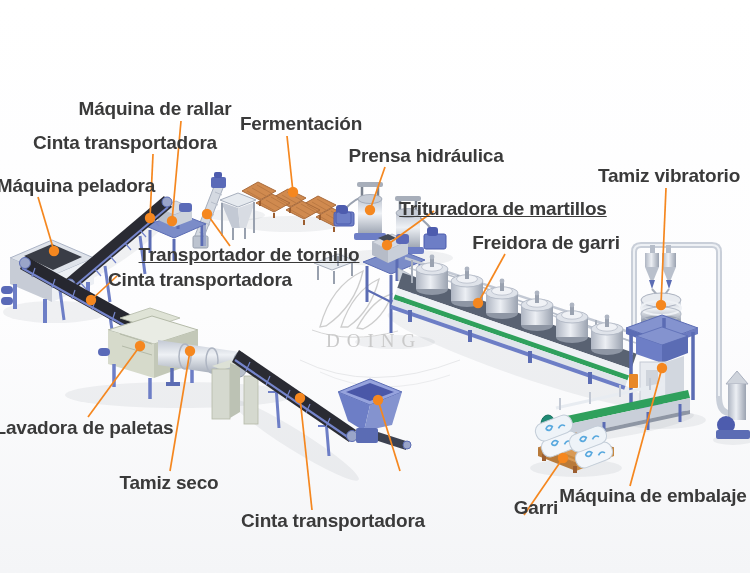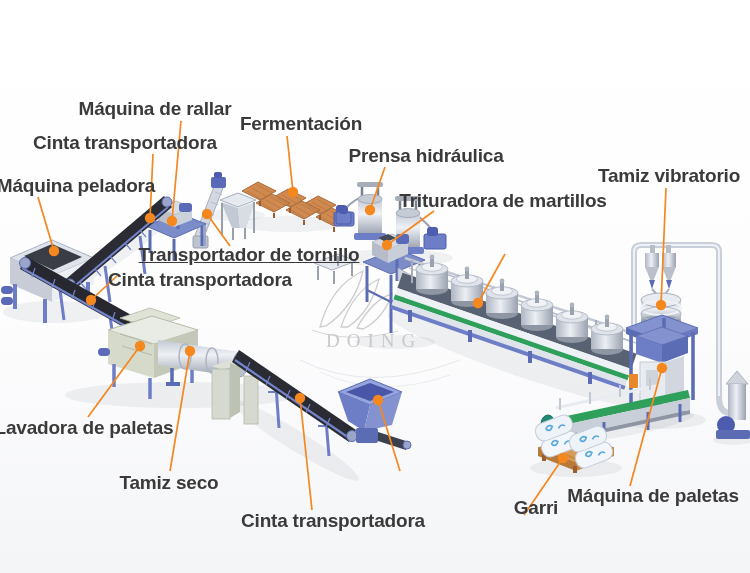--- a/index.html
+++ b/index.html
@@ -415,22 +415,23 @@
     </svg>
 
 <div id="labels">
       <div class="mlabel" style="left: 155px; top: 109px; color: rgb(58, 58, 58);">Máquina de rallar</div>
       <div class="mlabel" style="left: 125px; top: 143px; color: rgb(58, 58, 58);">Cinta transportadora</div>
       <div class="mlabel" style="left: 76px; top: 186px; color: rgb(58, 58, 58);">Máquina peladora</div>
       <div class="mlabel" style="left: 426px; top: 156px; color: rgb(58, 58, 58);">Prensa hidráulica</div>
       <div class="mlabel" style="left: 301px; top: 124px; color: rgb(58, 58, 58);">Fermentación</div>
       <div class="mlabel" style="left: 249px; top: 255px; color: rgb(58, 58, 58); text-decoration: underline;">Transportador de tornillo</div>
       <div class="mlabel" style="left: 200px; top: 280px; color: rgb(58, 58, 58);">Cinta transportadora</div>
-      <div class="mlabel" style="left: 503px; top: 201px; color: rgb(58, 58, 58);">Trituradora de martillos</div>
+      <div class="mlabel" style="left: 503px; top: 209px; color: rgb(58, 58, 58); text-decoration: underline;">Trituradora de martillos</div>
+      <div class="mlabel" style="left: 546px; top: 243px; color: rgb(58, 58, 58);">Freidora de garri</div>
       <div class="mlabel" style="left: 669px; top: 176px; color: rgb(58, 58, 58); text-align: right;">Tamiz vibratorio</div>
       <div class="mlabel" style="left: 84px; top: 428px; color: rgb(58, 58, 58);">Lavadora de paletas</div>
       <div class="mlabel" style="left: 169px; top: 483px; color: rgb(58, 58, 58);">Tamiz seco</div>
       <div class="mlabel" style="left: 333px; top: 521px; color: rgb(58, 58, 58);">Cinta transportadora</div>
       <div class="mlabel" style="left: 536px; top: 508px; color: rgb(58, 58, 58); text-align: right;">Garri</div>
-      <div class="mlabel" style="left: 653px; top: 496px; color: rgb(58, 58, 58);">Máquina de paletas</div>
+      <div class="mlabel" style="left: 653px; top: 496px; color: rgb(58, 58, 58);">Máquina de embalaje</div>
     </div>
 
 </div>
 
 </body></html>

